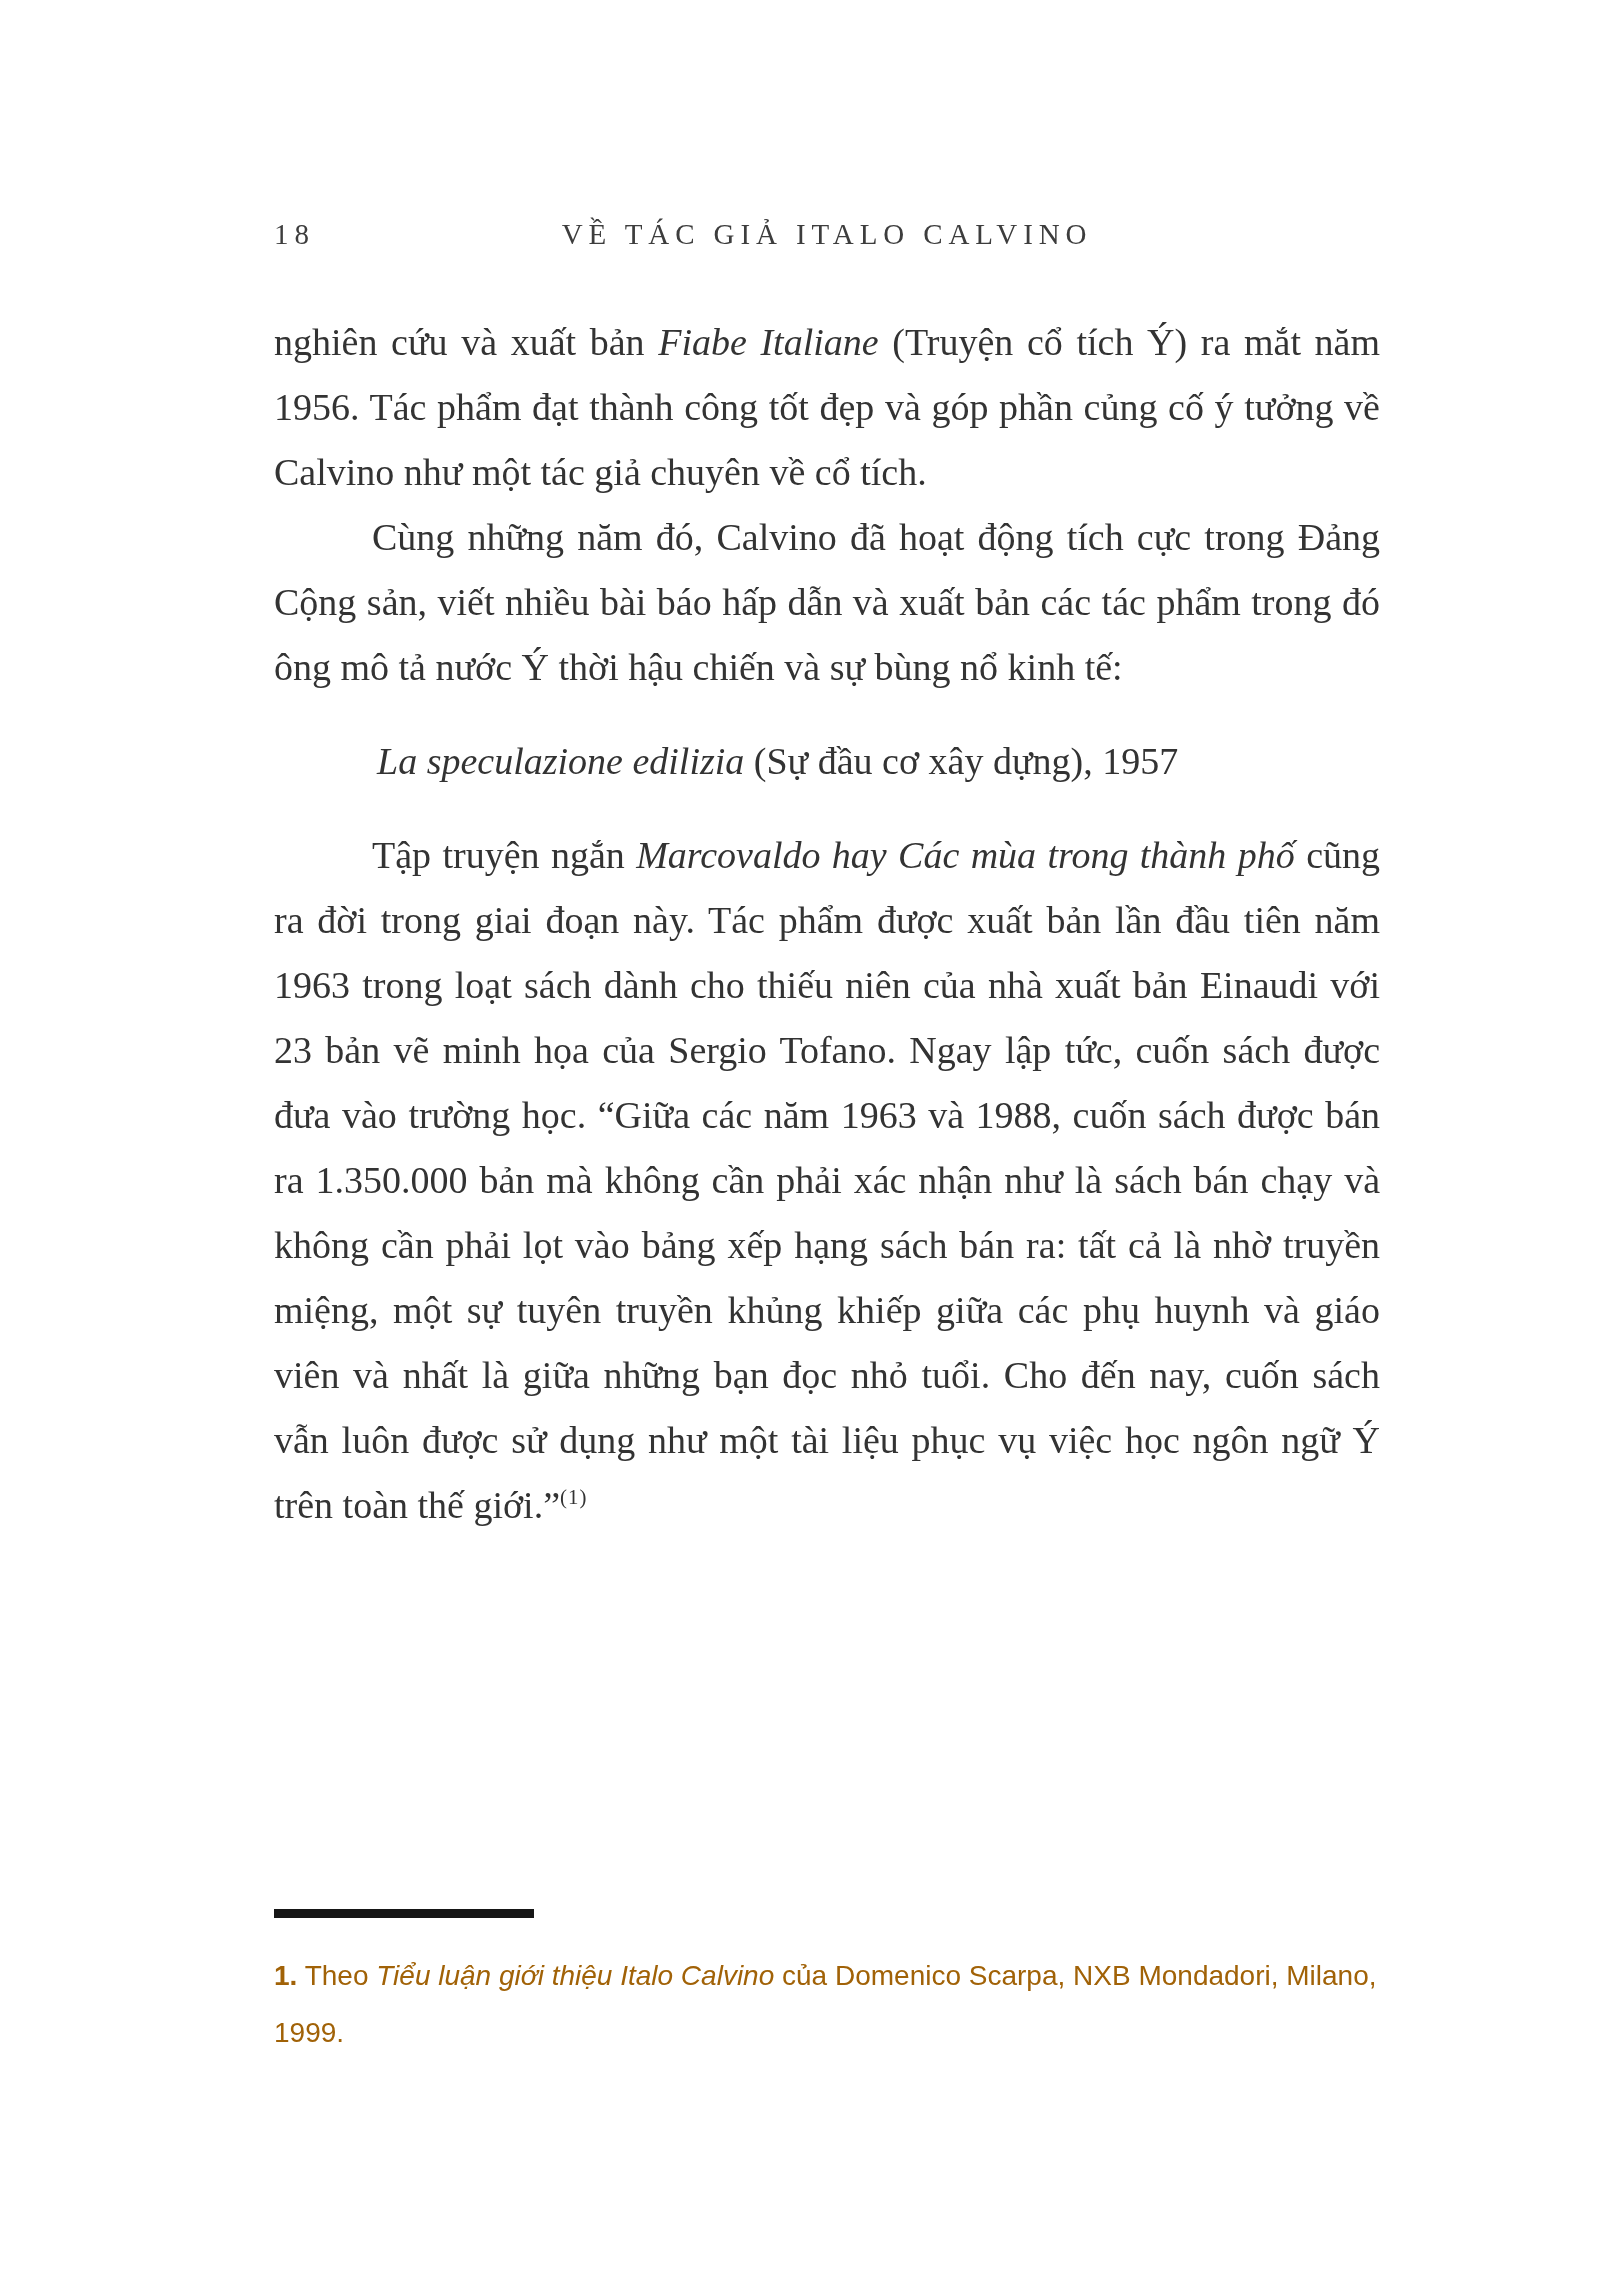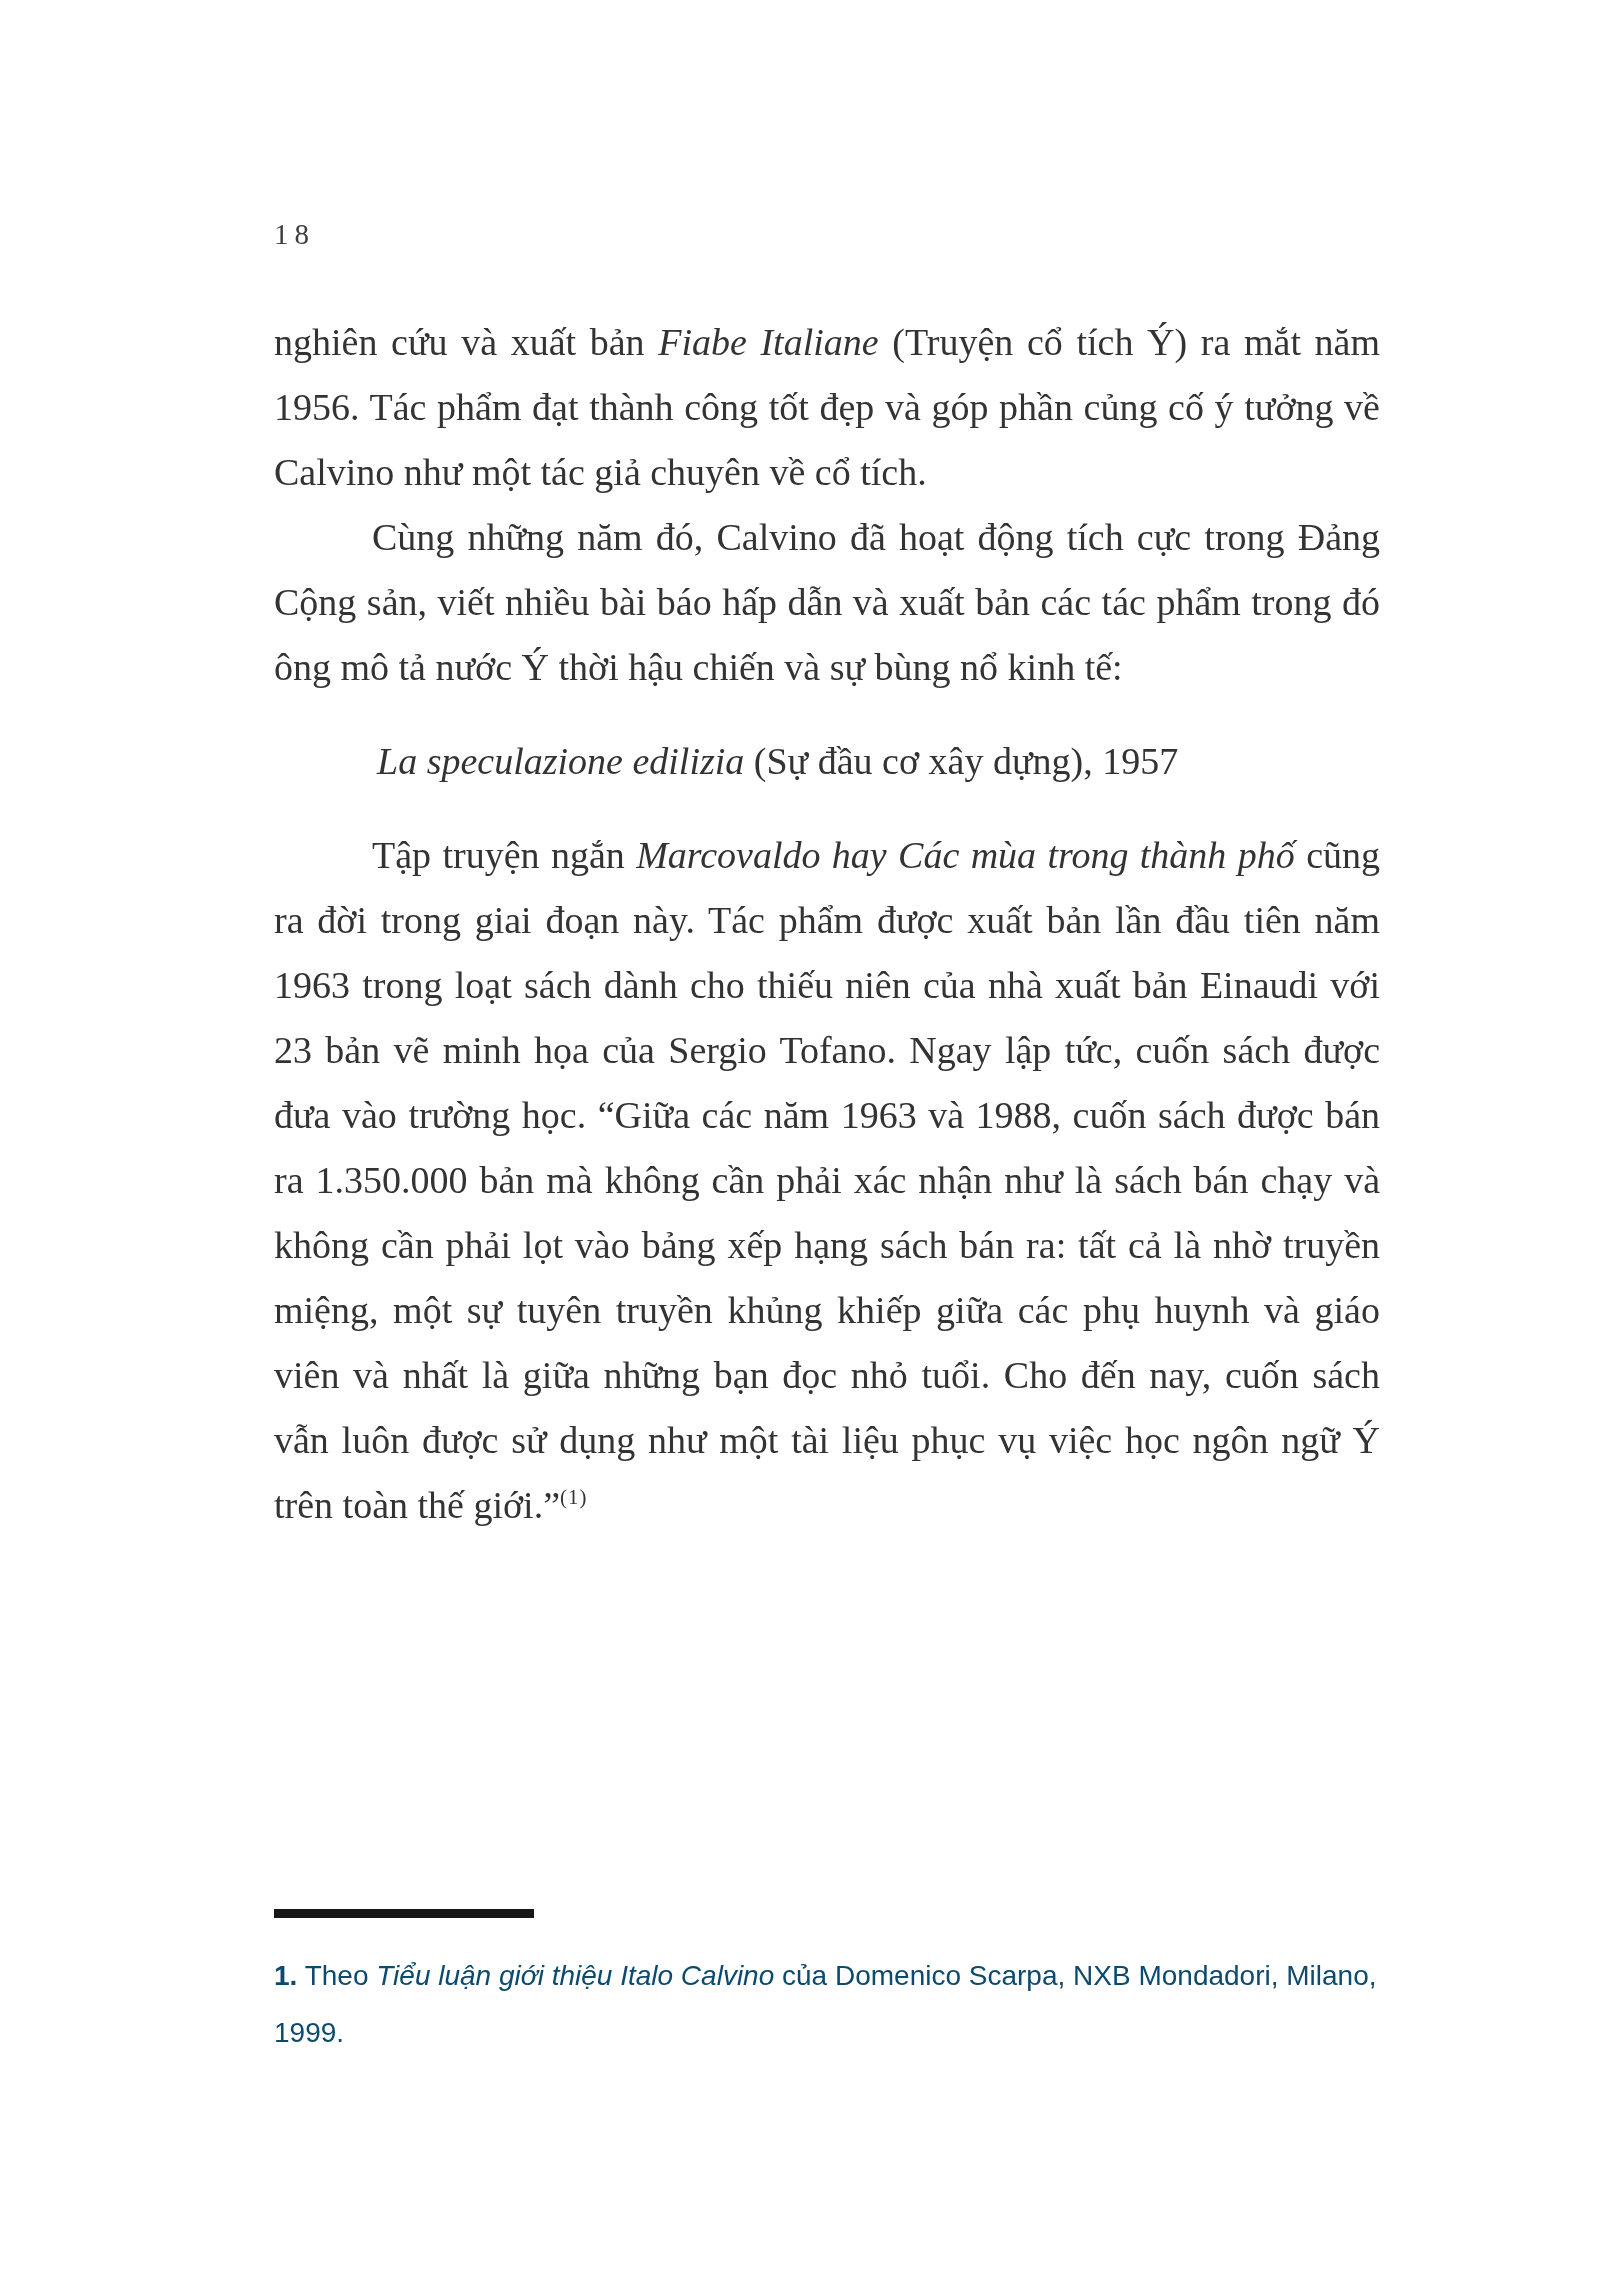--- a/index.html
+++ b/index.html
@@ -84,38 +84,39 @@
   .footnote-rule {
     width: 260px;
     height: 8.8px;
     background: var(--rule, #161616);
   }
   .footnote {
     margin: 29px 0 0 0;
     font-family: "Liberation Sans", "DejaVu Sans", sans-serif;
     font-size: 28px;
     line-height: 57px;
-    color: #0c4a6e;
+    color: #a16207;
     text-align: left;
   }
   .footnote .fn-marker {
     font-weight: bold;
   }
   .footnote .fn-title {
     font-style: italic;
   }
 </style>
 </head>
 <body>
 
 <div class="page">
   <div class="text-column">
 
     <header class="page-header">
       <span class="page-number">18</span>
+      <span class="running-title">VỀ TÁC GIẢ ITALO CALVINO</span>
     </header>
 
     <main class="page-body">
 
       <p class="para"><span>nghiên cứu và xuất bản </span><span class="btitle">Fiabe Italiane</span><span> (Truyện cổ tích Ý) ra mắt năm 1956. Tác phẩm đạt thành công tốt đẹp và góp phần củng cố ý tưởng về Calvino như một tác giả chuyên về cổ tích.</span></p>
 
       <p class="para indent"><span>Cùng những năm đó, Calvino đã hoạt động tích cực trong Đảng Cộng sản, viết nhiều bài báo hấp dẫn và xuất bản các tác phẩm trong đó ông mô tả nước Ý thời hậu chiến và sự bùng nổ kinh tế:</span></p>
 
       <div class="book-list">
         <p class="book-item"><span class="btitle">La speculazione edilizia</span><span> (Sự đầu cơ xây dựng), 1957</span></p>

